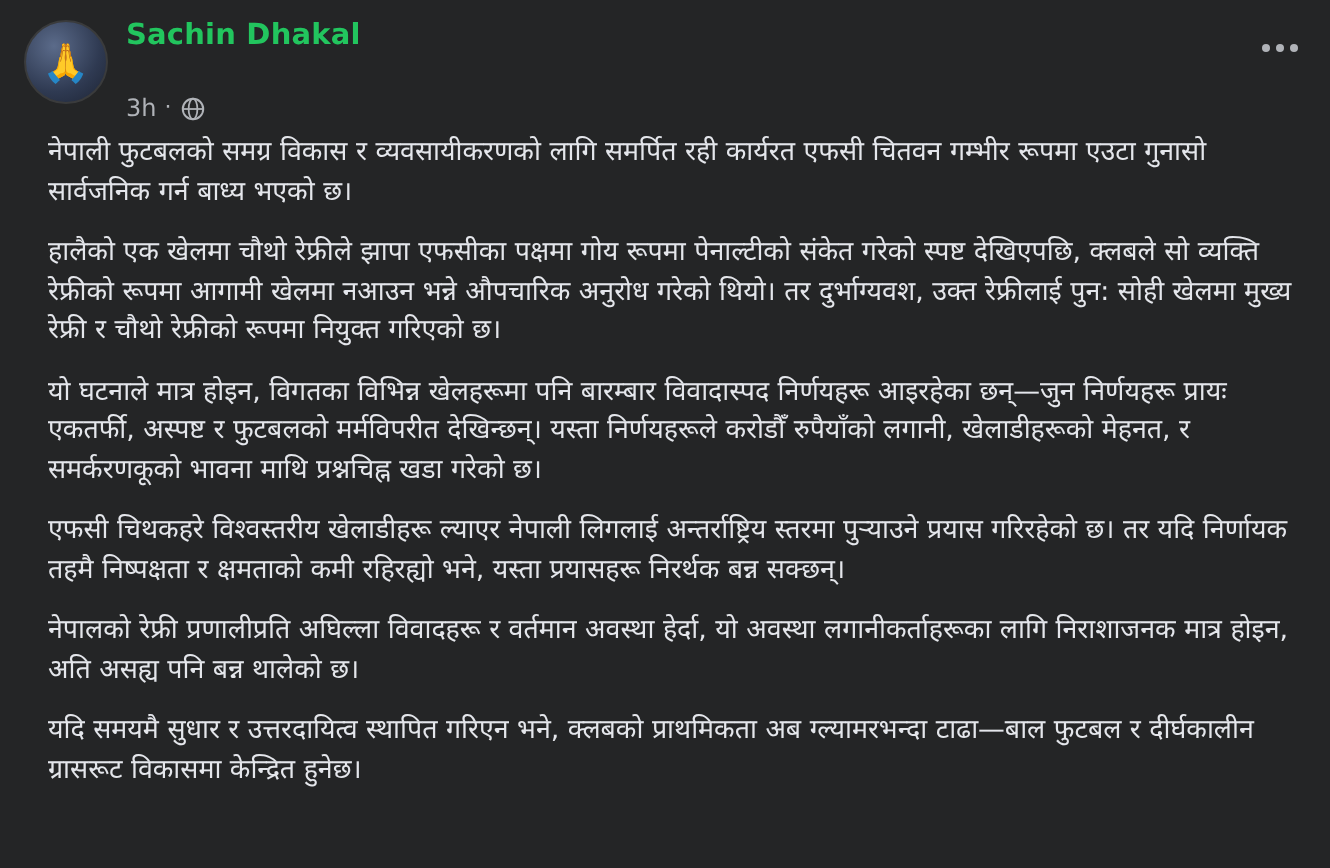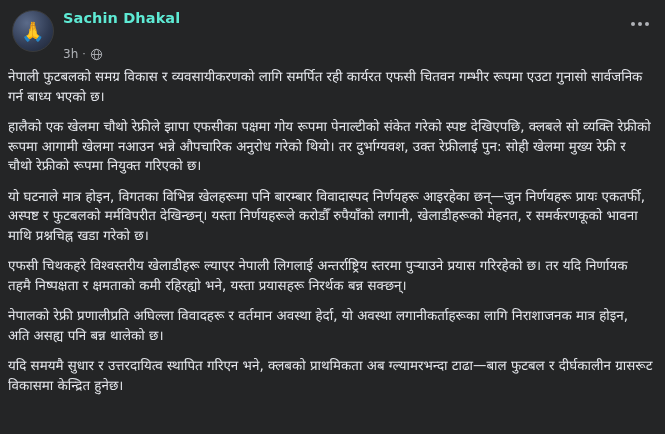--- a/index.html
+++ b/index.html
@@ -44,21 +44,21 @@
   }
   .header-text {
     display: flex;
     flex-direction: column;
     justify-content: center;
     min-height: 40px;
   }
   .author {
     font-size: 14.5px;
     font-weight: bold;
-    color: #5eead4;
+    color: #22c55e;
     line-height: 17px;
     letter-spacing: .1px;
   }
   .meta {
     display: flex;
     align-items: center;
     gap: 4px;
     margin-top: 20px;
   }
   .meta-time {
@@ -86,21 +86,21 @@
     cursor: pointer;
   }
   .menu-button span {
     width: 4px;
     height: 4px;
     border-radius: 50%;
     background: #b0b3b8;
     display: block;
   }
   .post-body {
-    padding: 2px 12px 0 8px;
+    padding: 2px 12px 0 24px;
     flex: 1 1 auto;
     overflow: hidden;
   }
   .para {
     font-size: 13.4px;
     line-height: 19.5px;
     color: #e4e6eb;
     margin: 0 0 11px 0;
     letter-spacing: 0px;
   }

